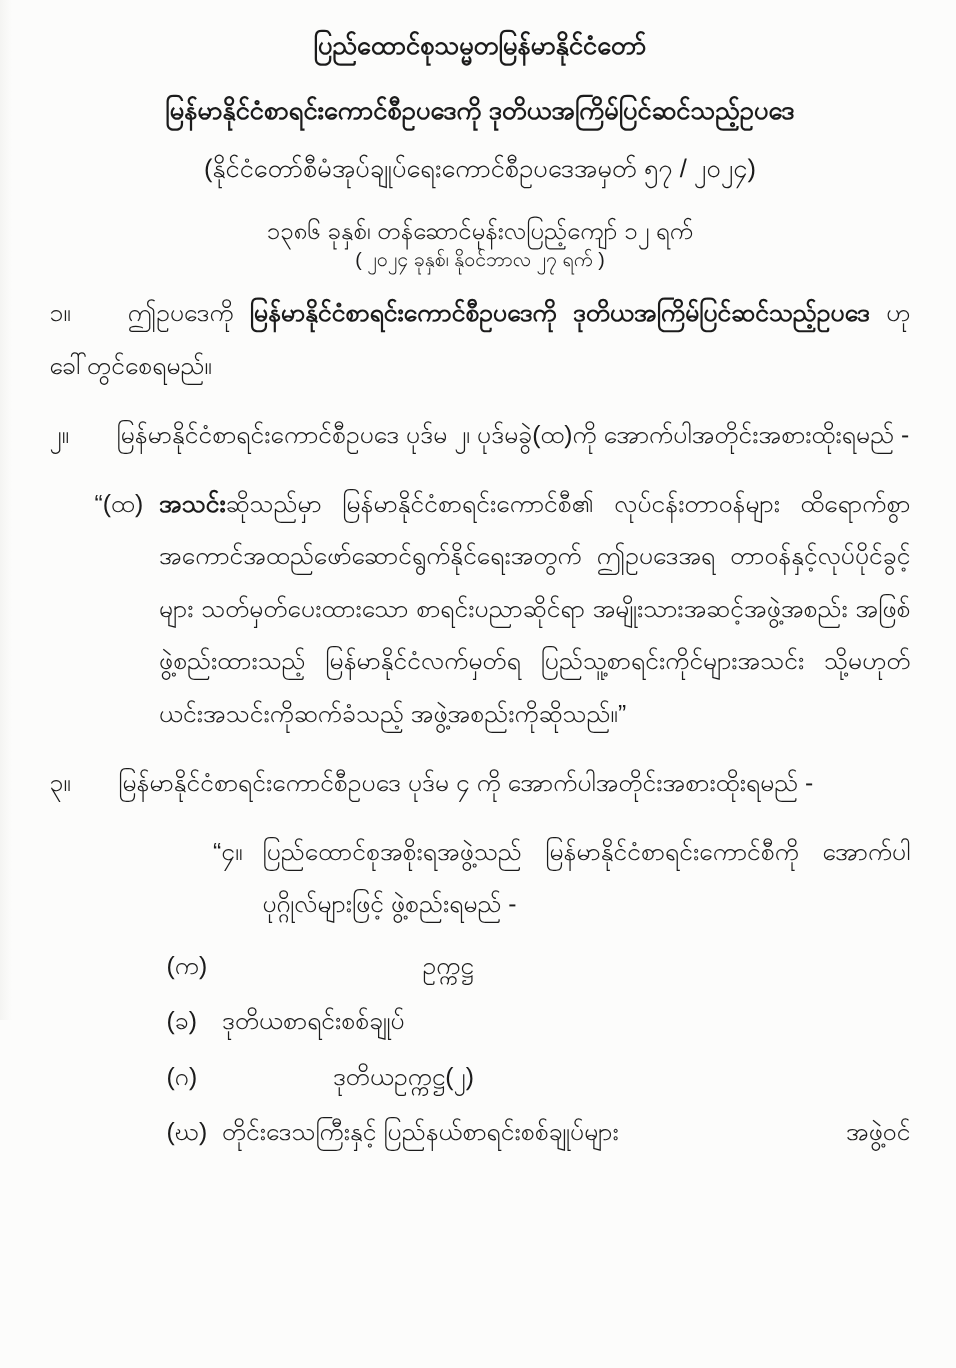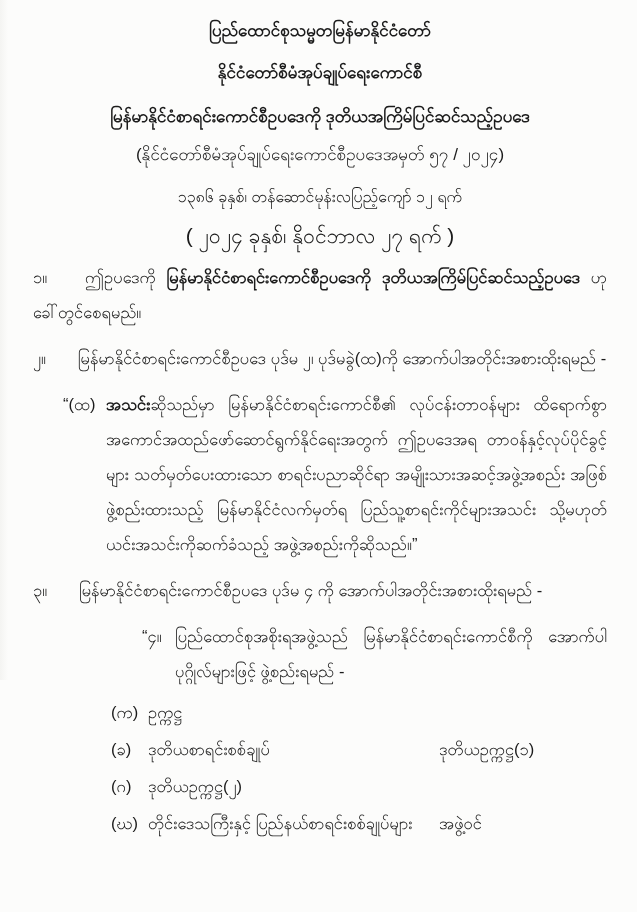--- a/index.html
+++ b/index.html
@@ -20,21 +20,21 @@
   }
   
   .header { text-align: center; }
   .h-line { font-size: 17px; line-height: 1.25; }
   .bold { font-weight: bold; }
   .h1a { margin-top: 10px; }
   .h1b { margin-top: 21px; }
   .h2a { margin-top: 22px; }
   .h2b { margin-top: 17px; font-weight: normal; }
   .h3a { margin-top: 22px; font-weight: normal; font-size: 16px; }
-  .h3b { margin-top: 16px; font-weight: normal; font-size: 21px; }
+  .h3b { margin-top: 0; font-weight: normal; font-size: 13px; }
   
   .bodytext { font-size: 16.5px; }
   p.para {
     margin: 0;
     line-height: 35px;
     text-align: justify;
   }
   .preamble {
     margin-top: 20px !important;
     text-indent: 55px;
@@ -64,30 +64,29 @@
   
   .members { margin-top: 6px; }
   .member-row {
     display: flex;
     margin-left: 78px;
     line-height: 35px;
     margin-top: 2px;
   }
   .m-label { width: 37px; flex: none; }
   .m-title { flex: 1; }
-  .m-role  { width: 168px; flex: none; text-align: left; }
+  .m-role  { width: 168px; flex: none; text-align: right; }
 </style>
 </head>
 <body>
 
 <div class="page">
 
   <div class="header">
     <div class="h-line bold h1a">ပြည်ထောင်စုသမ္မတမြန်မာနိုင်ငံတော်</div>
-    <div class="h-line bold h1b">နိုင်ငံတော်စီမံအုပ်ချုပ်ရေးကောင်စီ</div>
     <div class="h-line bold h2a">မြန်မာနိုင်ငံစာရင်းကောင်စီဥပဒေကို ဒုတိယအကြိမ်ပြင်ဆင်သည့်ဥပဒေ</div>
     <div class="h-line h2b">(နိုင်ငံတော်စီမံအုပ်ချုပ်ရေးကောင်စီဥပဒေအမှတ် ၅၇ / ၂၀၂၄)</div>
     <div class="h-line h3a">၁၃၈၆ ခုနှစ်၊ တန်ဆောင်မုန်းလပြည့်ကျော် ၁၂ ရက်</div>
     <div class="h-line h3b">( ၂၀၂၄ ခုနှစ်၊ နိုဝင်ဘာလ ၂၇ ရက် )</div>
   </div>
 
   <div class="bodytext">
 
 
     <p class="para section"><span class="secnum">၁။</span>
@@ -110,21 +109,20 @@
     </div>
 
     <div class="members">
       <div class="member-row">
         <span class="m-label">(က)</span>
         <span class="m-role">ဥက္ကဋ္ဌ</span>
       </div>
       <div class="member-row">
         <span class="m-label">(ခ)</span>
         <span class="m-title">ဒုတိယစာရင်းစစ်ချုပ်</span>
-        <span class="m-role">ဒုတိယဥက္ကဋ္ဌ(၁)</span>
       </div>
       <div class="member-row">
         <span class="m-label">(ဂ)</span>
         <span class="m-role">ဒုတိယဥက္ကဋ္ဌ(၂)</span>
       </div>
       <div class="member-row">
         <span class="m-label">(ဃ)</span>
         <span class="m-title">တိုင်းဒေသကြီးနှင့် ပြည်နယ်စာရင်းစစ်ချုပ်များ</span>
         <span class="m-role">အဖွဲ့ဝင်</span>
       </div>

